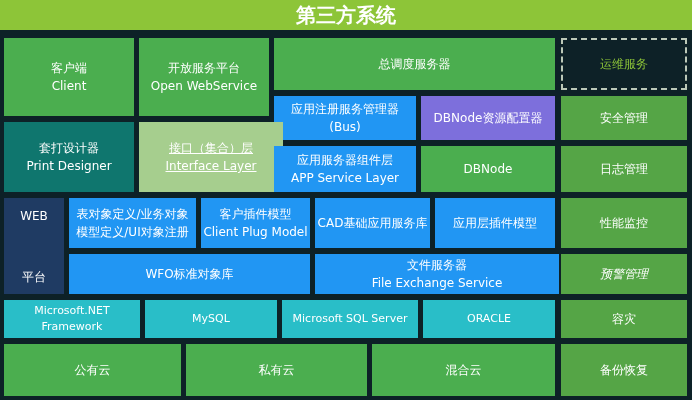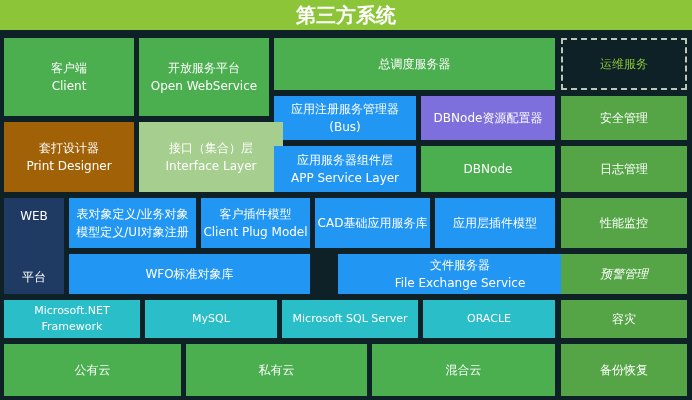--- a/index.html
+++ b/index.html
@@ -21,21 +21,21 @@
   }
   .blk{
     position:absolute;
     display:flex;flex-direction:column;align-items:center;justify-content:center;
     color:#ffffff;font-size:12px;text-align:center;line-height:1.5;
     box-sizing:border-box;
   }
   .blk span{display:block;}
   .green{background:#4BAE4F;}
   .ltgreen{background:#A6CE8E;}
-  .gray{background:#a16207;}
+  .gray{background:#0f766e;}
   .blue{background:#2196F3;}
   .purple{background:#7D6FDC;}
   .navy{background:#1F3B63;gap:43px;}
   .teal{background:#29BEC8;}
   .opsgreen{background:#55A546;}
   .small{font-size:11px;}
   .ops-title{
     border:2px dashed #BBC8B8;
     background:transparent;
     color:#8DC538;
@@ -67,21 +67,21 @@
     <span>(Bus)</span>
   </div>
   <div class="blk purple" style="left:421px;top:96px;width:134px;height:44px;">
     <span>DBNode资源配置器</span>
   </div>
 
   <div class="blk gray" style="left:4px;top:122px;width:130px;height:70px;">
     <span>套打设计器</span>
     <span>Print Designer</span>
   </div>
-  <div class="blk ltgreen" style="left:139px;top:122px;width:144px;height:70px;">
+  <div class="blk ltgreen" style="left:139px;top:122px;width:144px;height:70px;text-decoration:underline;">
     <span>接口（集合）层</span>
     <span>Interface Layer</span>
   </div>
 
   <div class="blk blue" style="left:274px;top:146px;width:142px;height:46px;">
     <span>应用服务器组件层</span>
     <span>APP Service Layer</span>
   </div>
   <div class="blk green" style="left:421px;top:146px;width:134px;height:46px;">
     <span>DBNode</span>
@@ -101,21 +101,21 @@
   </div>
   <div class="blk blue" style="left:315px;top:198px;width:115px;height:50px;">
     <span>CAD基础应用服务库</span>
   </div>
   <div class="blk blue" style="left:435px;top:198px;width:120px;height:50px;">
     <span>应用层插件模型</span>
   </div>
   <div class="blk blue" style="left:69px;top:254px;width:241px;height:40px;">
     <span>WFO标准对象库</span>
   </div>
-  <div class="blk blue" style="left:315px;top:254px;width:244px;height:40px;margin-left:23px;">
+  <div class="blk blue" style="left:315px;top:254px;width:244px;height:40px;">
     <span>文件服务器</span>
     <span>File Exchange Service</span>
   </div>
 
   <div class="blk teal small" style="left:4px;top:300px;width:136px;height:38px;">
     <span>Microsoft.NET Framework</span>
   </div>
   <div class="blk teal small" style="left:145px;top:300px;width:132px;height:38px;">
     <span>MySQL</span>
   </div>

